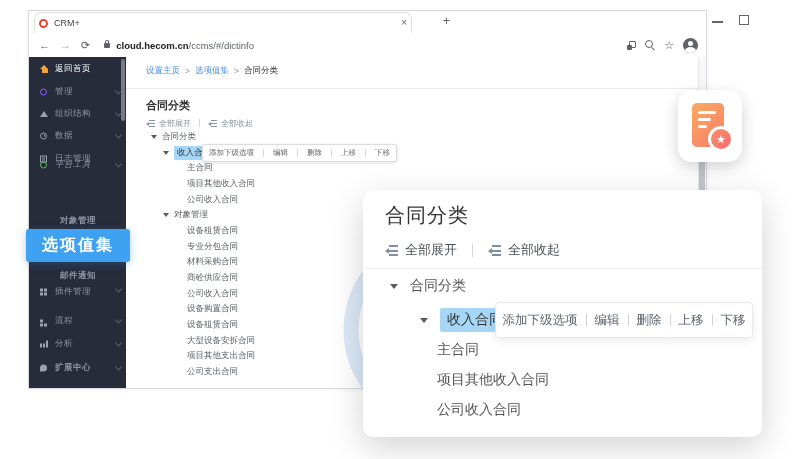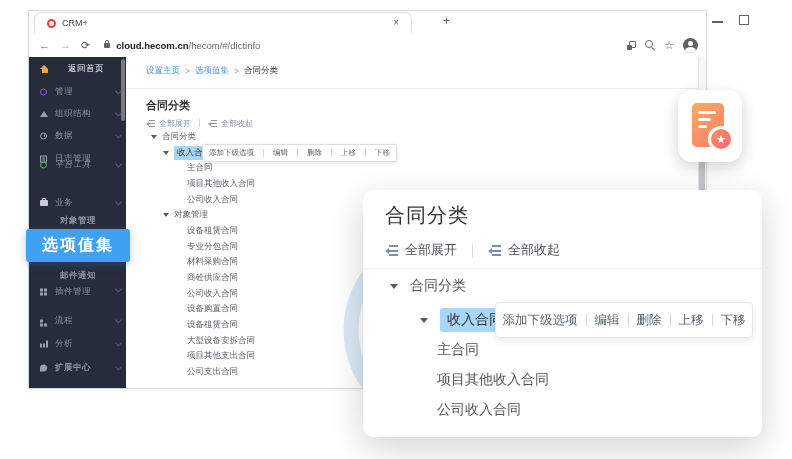--- a/index.html
+++ b/index.html
@@ -4,21 +4,21 @@
 <style>
   html,body{margin:0;padding:0;background:#fff;}
   .canvas{position:relative;width:792px;height:459px;background:#fff;overflow:hidden;
     font-family:"Liberation Sans","DejaVu Sans",sans-serif;}
 
   
   .window{position:absolute;left:28px;top:10px;width:679px;height:379px;background:#fff;
     border:1px solid #d8dadd;box-sizing:border-box;box-shadow:0 1px 4px rgba(0,0,0,.05);z-index:1;}
   .tabstrip{position:absolute;left:0;top:0;right:0;height:22px;background:#fff;border-bottom:1px solid #dcdee1;}
   .tab{position:absolute;left:5px;top:1px;width:378px;height:21px;background:#fff;border:1px solid #dcdee1;
-    border-bottom:none;border-radius:7px 7px 0 0;display:flex;align-items:center;padding:0 12px;box-sizing:border-box;}
+    border-bottom:none;border-radius:7px 7px 0 0;display:flex;align-items:center;padding:0 4px;box-sizing:border-box;}
   .favicon{width:9px;height:9px;border:2px solid #e8442e;border-radius:50%;box-sizing:border-box;margin-right:6px;flex:none;}
   .tab-title{font-size:9px;color:#3c4043;flex:1;}
   .tab-close{font-size:10px;color:#5f6368;line-height:1;}
   .newtab{position:absolute;left:414px;top:3px;font-size:12px;color:#5f6368;}
   .addressbar{position:absolute;left:0;top:22px;right:0;height:24px;background:#fff;border-bottom:1px solid #e6e8ea;
     display:flex;align-items:center;}
   .nav-glyph{font-size:11px;color:#606368;margin-left:10px;line-height:1;}
   .nav-glyph.fwd{color:#a8abb0;}
   .lock{width:6px;height:5px;background:#5f6368;border-radius:1px;position:relative;margin-left:14px;flex:none;}
   .lock::before{content:"";position:absolute;left:1px;top:-3px;width:4px;height:3px;border:1px solid #5f6368;
@@ -143,34 +143,34 @@
         <span class="tab-title">CRM+</span>
         <span class="tab-close">×</span>
       </div>
       <span class="newtab">+</span>
     </div>
     <div class="addressbar">
       <span class="nav-glyph">←</span>
       <span class="nav-glyph fwd">→</span>
       <span class="nav-glyph">⟳</span>
       <span class="lock"></span>
-      <span class="url"><span class="dom">cloud.hecom.cn</span><span class="path">/hecom/#/dictinfo</span></span>
+      <span class="url"><span class="dom">cloud.hecom.cn</span><span class="path">/ccms/#/dictinfo</span></span>
       <span class="addr-right">
         <span class="pages-icon"></span>
         <span class="zoomout-icon"></span>
         <span class="star-glyph">☆</span>
         <span class="avatar"></span>
       </span>
     </div>
 
     <div class="app">
 
       <div class="sidebar" id="sidebar">
         <div class="s-scroll"></div>
-      <div class="s-row home" style="top: 4px; padding-left: 13px;">
+      <div class="s-row home" style="top: 4px;">
             <span class="s-ic i-home"></span>
             <span class="lbl">返回首页</span>
           </div>
           <div class="s-row" style="top: 27px;">
             <span class="s-ic i-circ"></span>
             <span class="lbl">管理</span>
             <span class="chev"></span>
           </div>
           <div class="s-row" style="top: 49px;">
             <span class="s-ic i-org"></span>
@@ -182,25 +182,20 @@
             <span class="lbl">数据</span>
             <span class="chev"></span>
           </div>
           <div class="s-row" style="top: 94px;">
             <span class="s-ic i-log"></span>
             <span class="lbl">日志管理</span>
           </div>
           <div class="s-row" style="top: 100px; font-style: italic;">
             <span class="s-ic i-circ g"></span>
             <span class="lbl">平台工具</span>
-            <span class="chev"></span>
-          </div>
-          <div class="s-row" style="top: 138px;">
-            <span class="s-ic i-brief"></span>
-            <span class="lbl">业务</span>
             <span class="chev"></span>
           </div>
           <div class="s-row sub" style="top: 156px;">
             <span class="lbl">对象管理</span>
           </div>
           <div class="s-row sub" style="top: 211px;">
             <span class="lbl">邮件通知</span>
           </div>
           <div class="s-row" style="top: 225px; align-items: flex-end;">
             <span class="s-ic i-plugin"></span>

